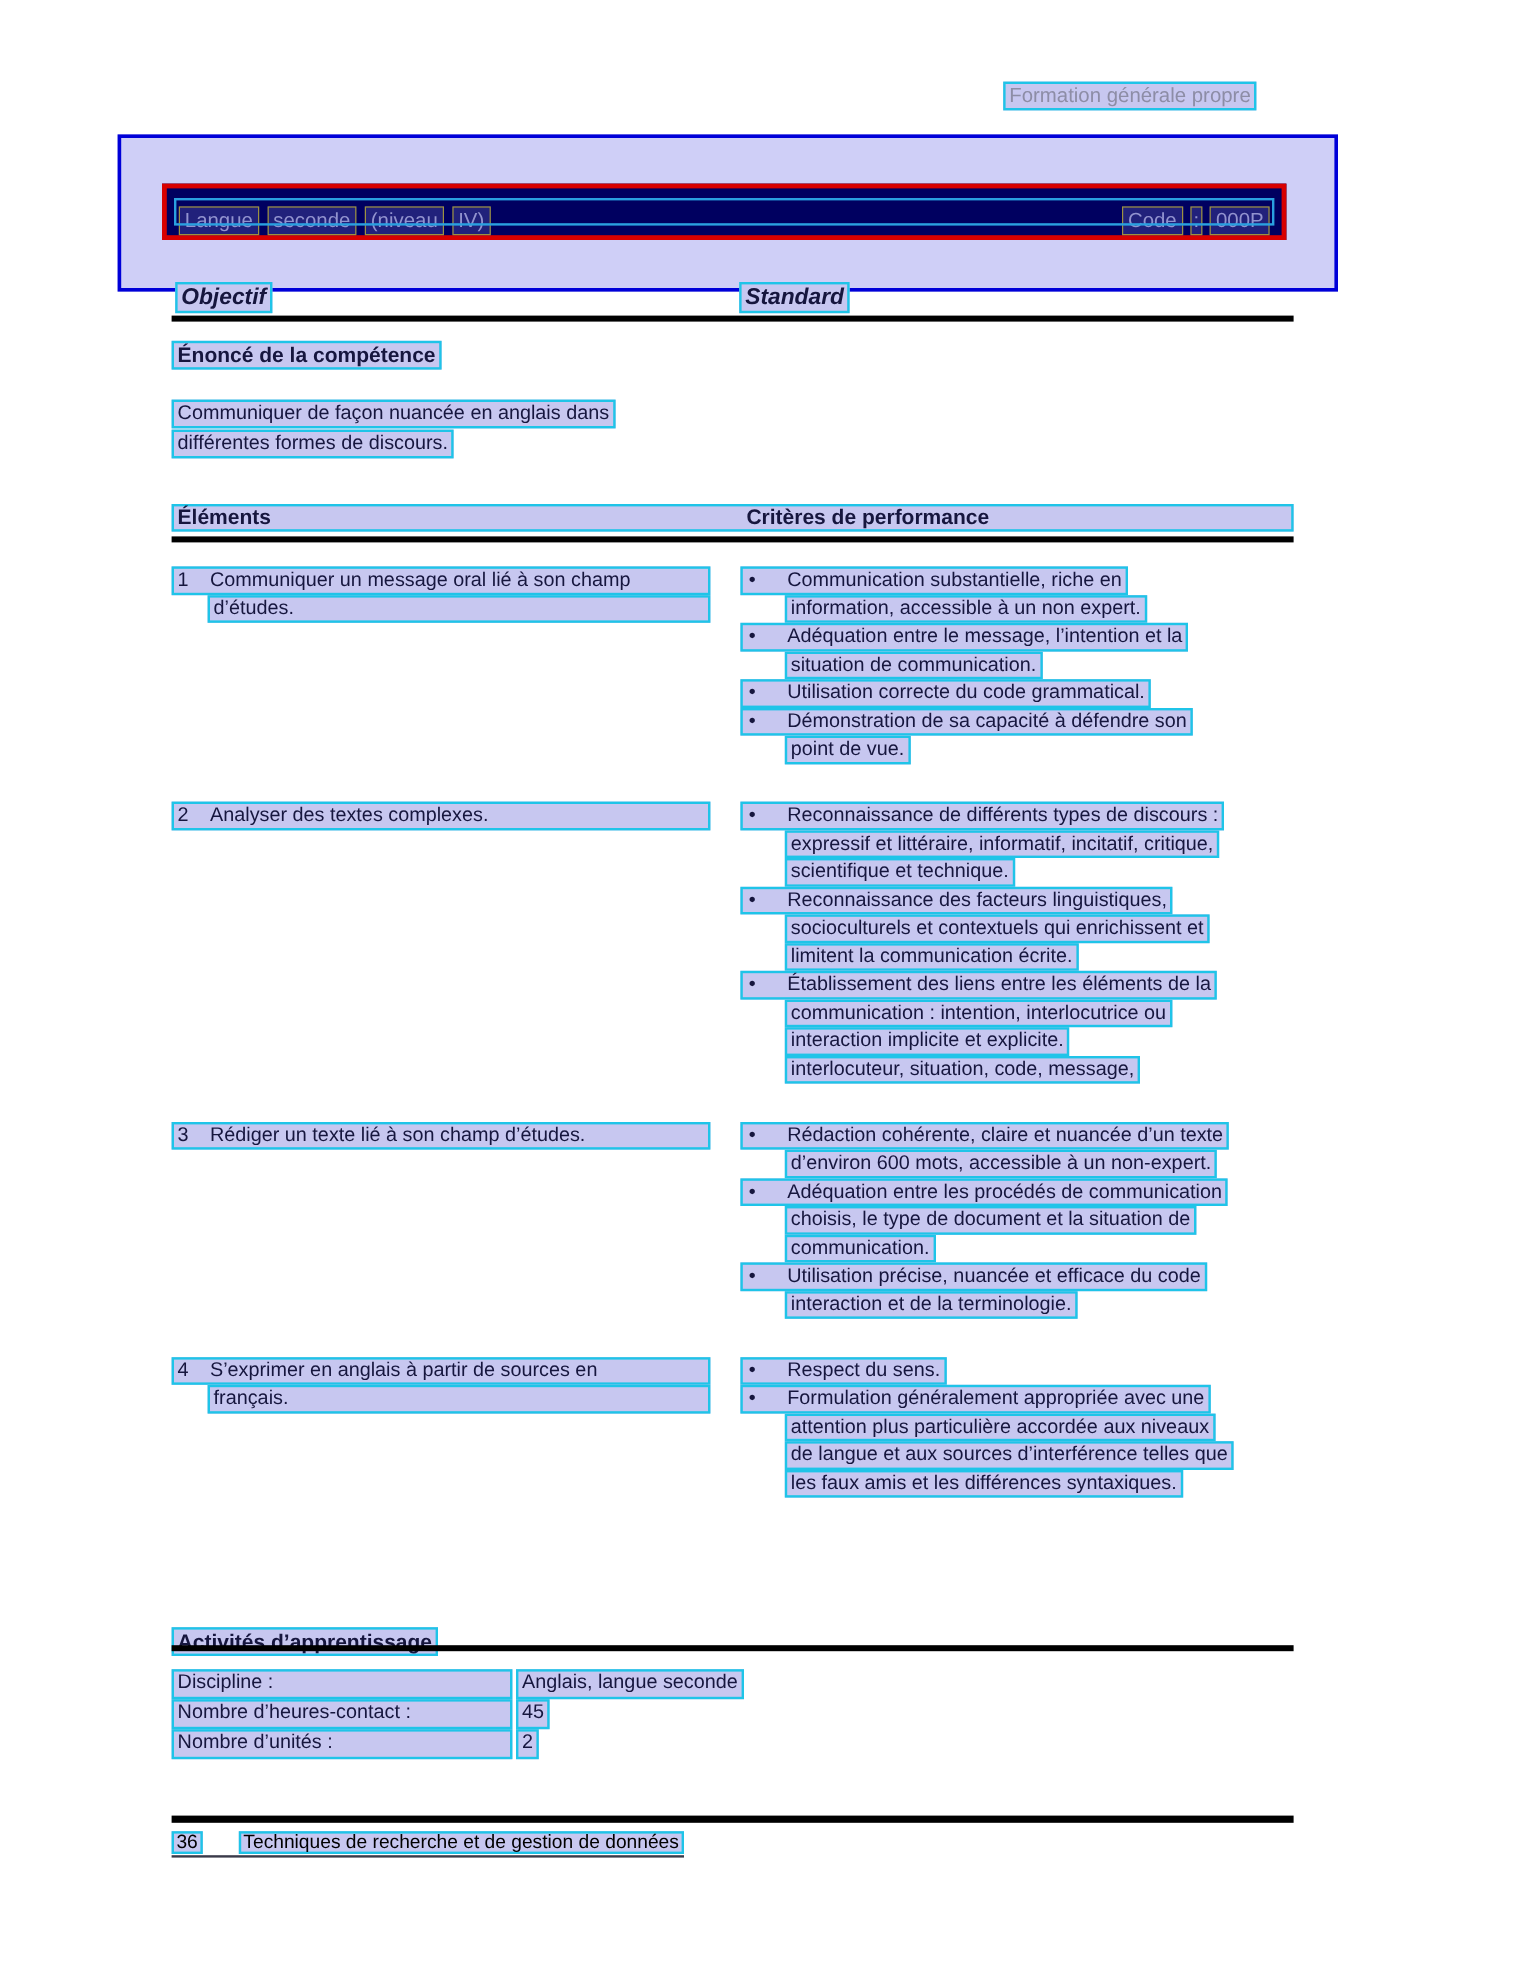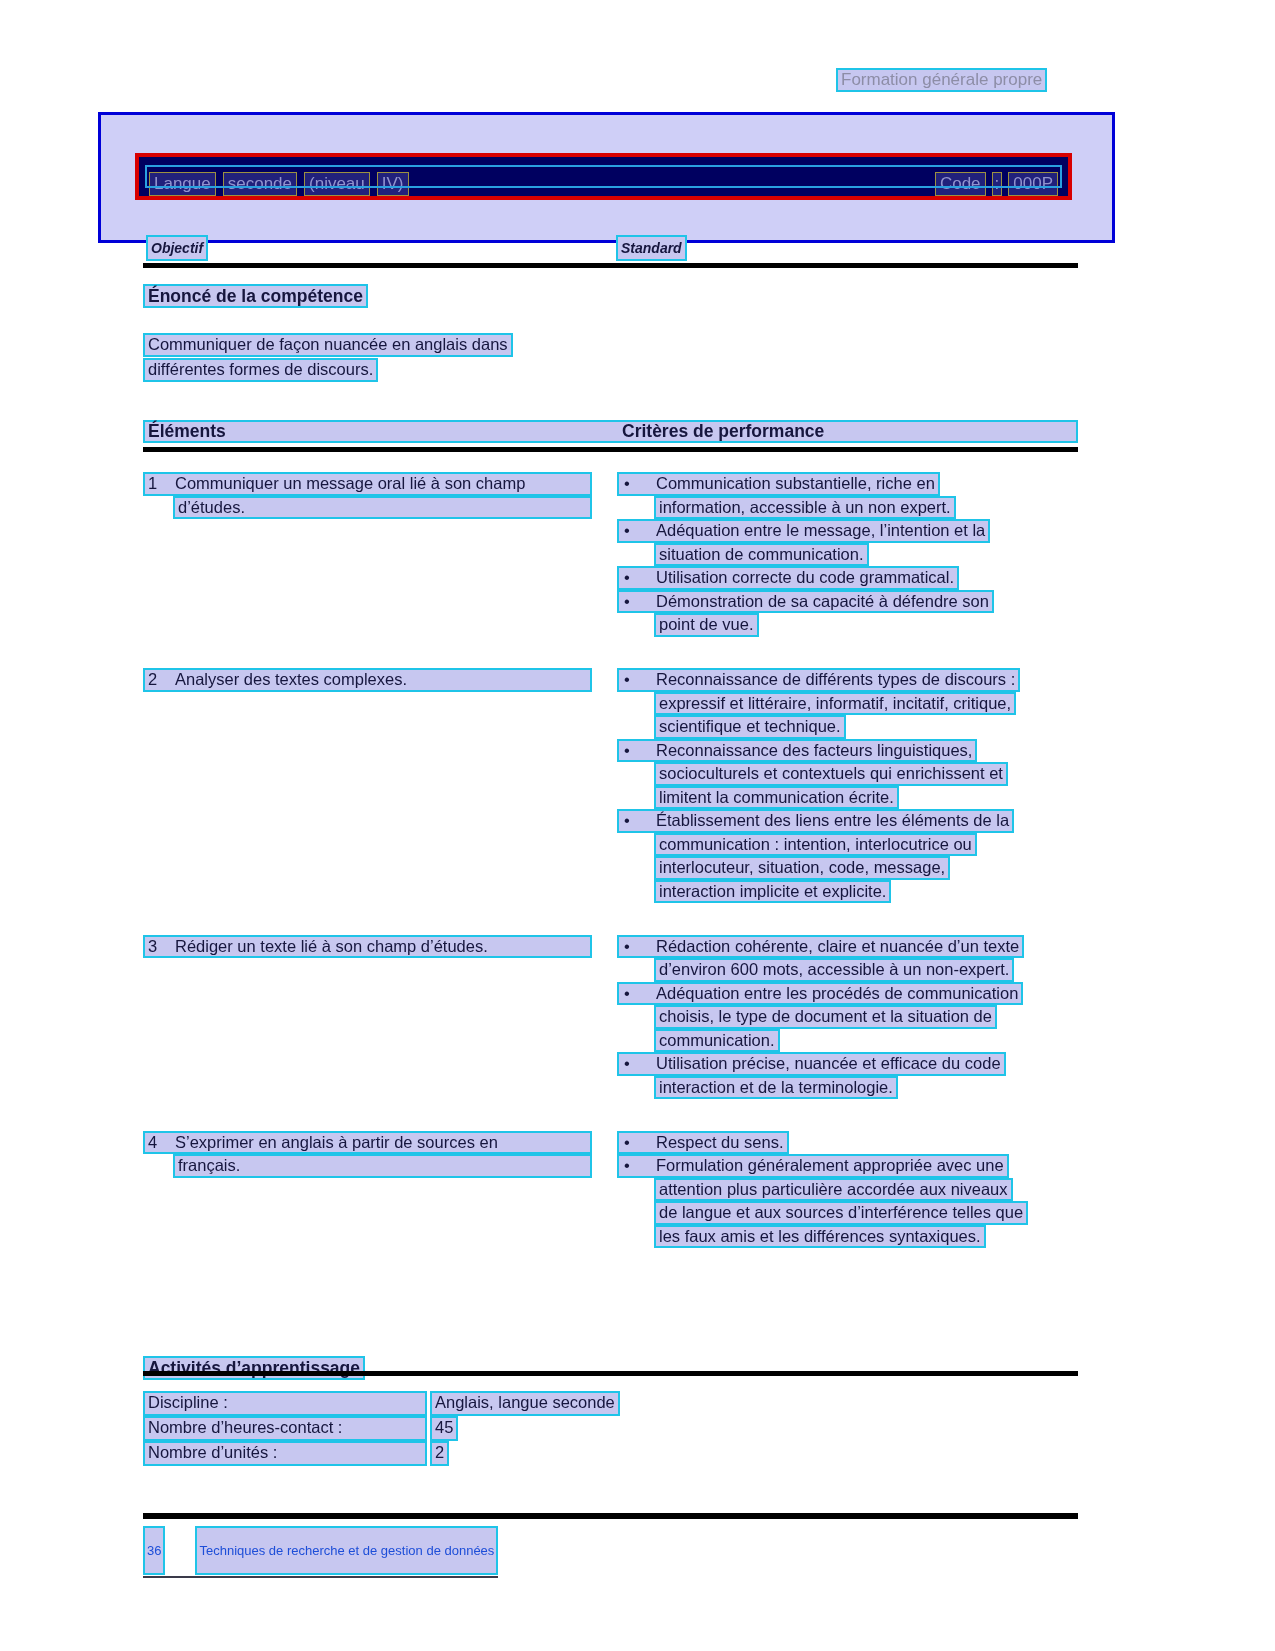--- a/index.html
+++ b/index.html
@@ -34,21 +34,21 @@
              background:var(--title-bar-fill);border:4px solid var(--title-bar-border);
              display:flex;align-items:flex-end;justify-content:space-between;padding:0 10px}
   .bar-line{position:absolute;left:6px;right:6px;top:8px;bottom:8px;
             border:2px solid #2aa0e0;pointer-events:none}
   .wgroup{display:flex;gap:7px;align-items:center}
   .w{border:1px solid #9c9140;background:rgba(150,150,220,.22);color:var(--title-bar-text);
      padding:1px 4px;font-size:17px;line-height:20px}
   .w.narrow{padding:1px 2px}
 
   
-  .obj-std .hl{font-size:14px;font-weight:bold;font-style:italic;line-height:22px}
+  .obj-std .hl{font-size:19px;font-weight:bold;font-style:italic;line-height:22px}
   .objectif{left:146px;top:235px;z-index:3}
   .standard{left:616px;top:235px;z-index:3}
 
   .rule{position:absolute;left:143px;width:935px;height:5px;background:#000}
   .rule1{top:263px}.rule2{top:447px}.rule3{top:1371px}
   .rule4{top:1513px;height:6px}
 
   .enonce-h{left:143px;top:284px}
   .enonce-h .hl{font-size:17.5px;line-height:20px}
   .para{left:143px;top:333px}
@@ -68,22 +68,22 @@
   .act-h{left:143px;top:1356px}
   .act-h .hl{font-size:17.5px;font-weight:bold;line-height:20px}
   #info{position:absolute;left:143px;top:1391px}
   .info-row{display:flex;height:25px}
   .info-label{width:284px}
   .info-value{margin-left:3px}
 
   
   .footer{left:143px;top:1526px;border-bottom:2px solid #3a3a4a;
           display:flex;gap:30px;width:fit-content;padding-bottom:1px}
-  .hl-sm{font-size:13px;line-height:13px;padding:16px 2px;border:2px solid var(--highlight-border);
-         background:var(--highlight-fill);color:#1d4ed8}
+  .hl-sm{font-size:16px;line-height:13px;padding:1px 2px;border:2px solid var(--highlight-border);
+         background:var(--highlight-fill);color:#000000}
 </style>
 </head>
 <body>
 
 <div class="abs eyebrow">
   <span class="hl fit">Formation générale propre</span>
 </div>
 
 <div class="abs header-box"></div>
 
@@ -191,24 +191,24 @@
         <div class="ln indent-cr">
           <div class="hl fit">limitent la communication écrite.</div>
         </div>
         <div class="ln">
           <div class="hl fit"><span class="bullet">•</span>Établissement des liens entre les éléments de la</div>
         </div>
         <div class="ln indent-cr">
           <div class="hl fit">communication : intention, interlocutrice ou</div>
         </div>
         <div class="ln indent-cr">
+          <div class="hl fit">interaction implicite et explicite.</div>
+        </div>
+        <div class="ln indent-cr">
           <div class="hl fit">interlocuteur, situation, code, message,</div>
-        </div>
-        <div class="ln indent-cr">
-          <div class="hl fit">interaction implicite et explicite.</div>
         </div>
       </div>
     </div>
     <div class="table-row">
       <div class="cell-left">
         <div class="ln">
           <div class="hl"><span class="num">3</span>Rédiger un texte lié à son champ d’études.</div>
         </div>
       </div>
       <div class="cell-right">

